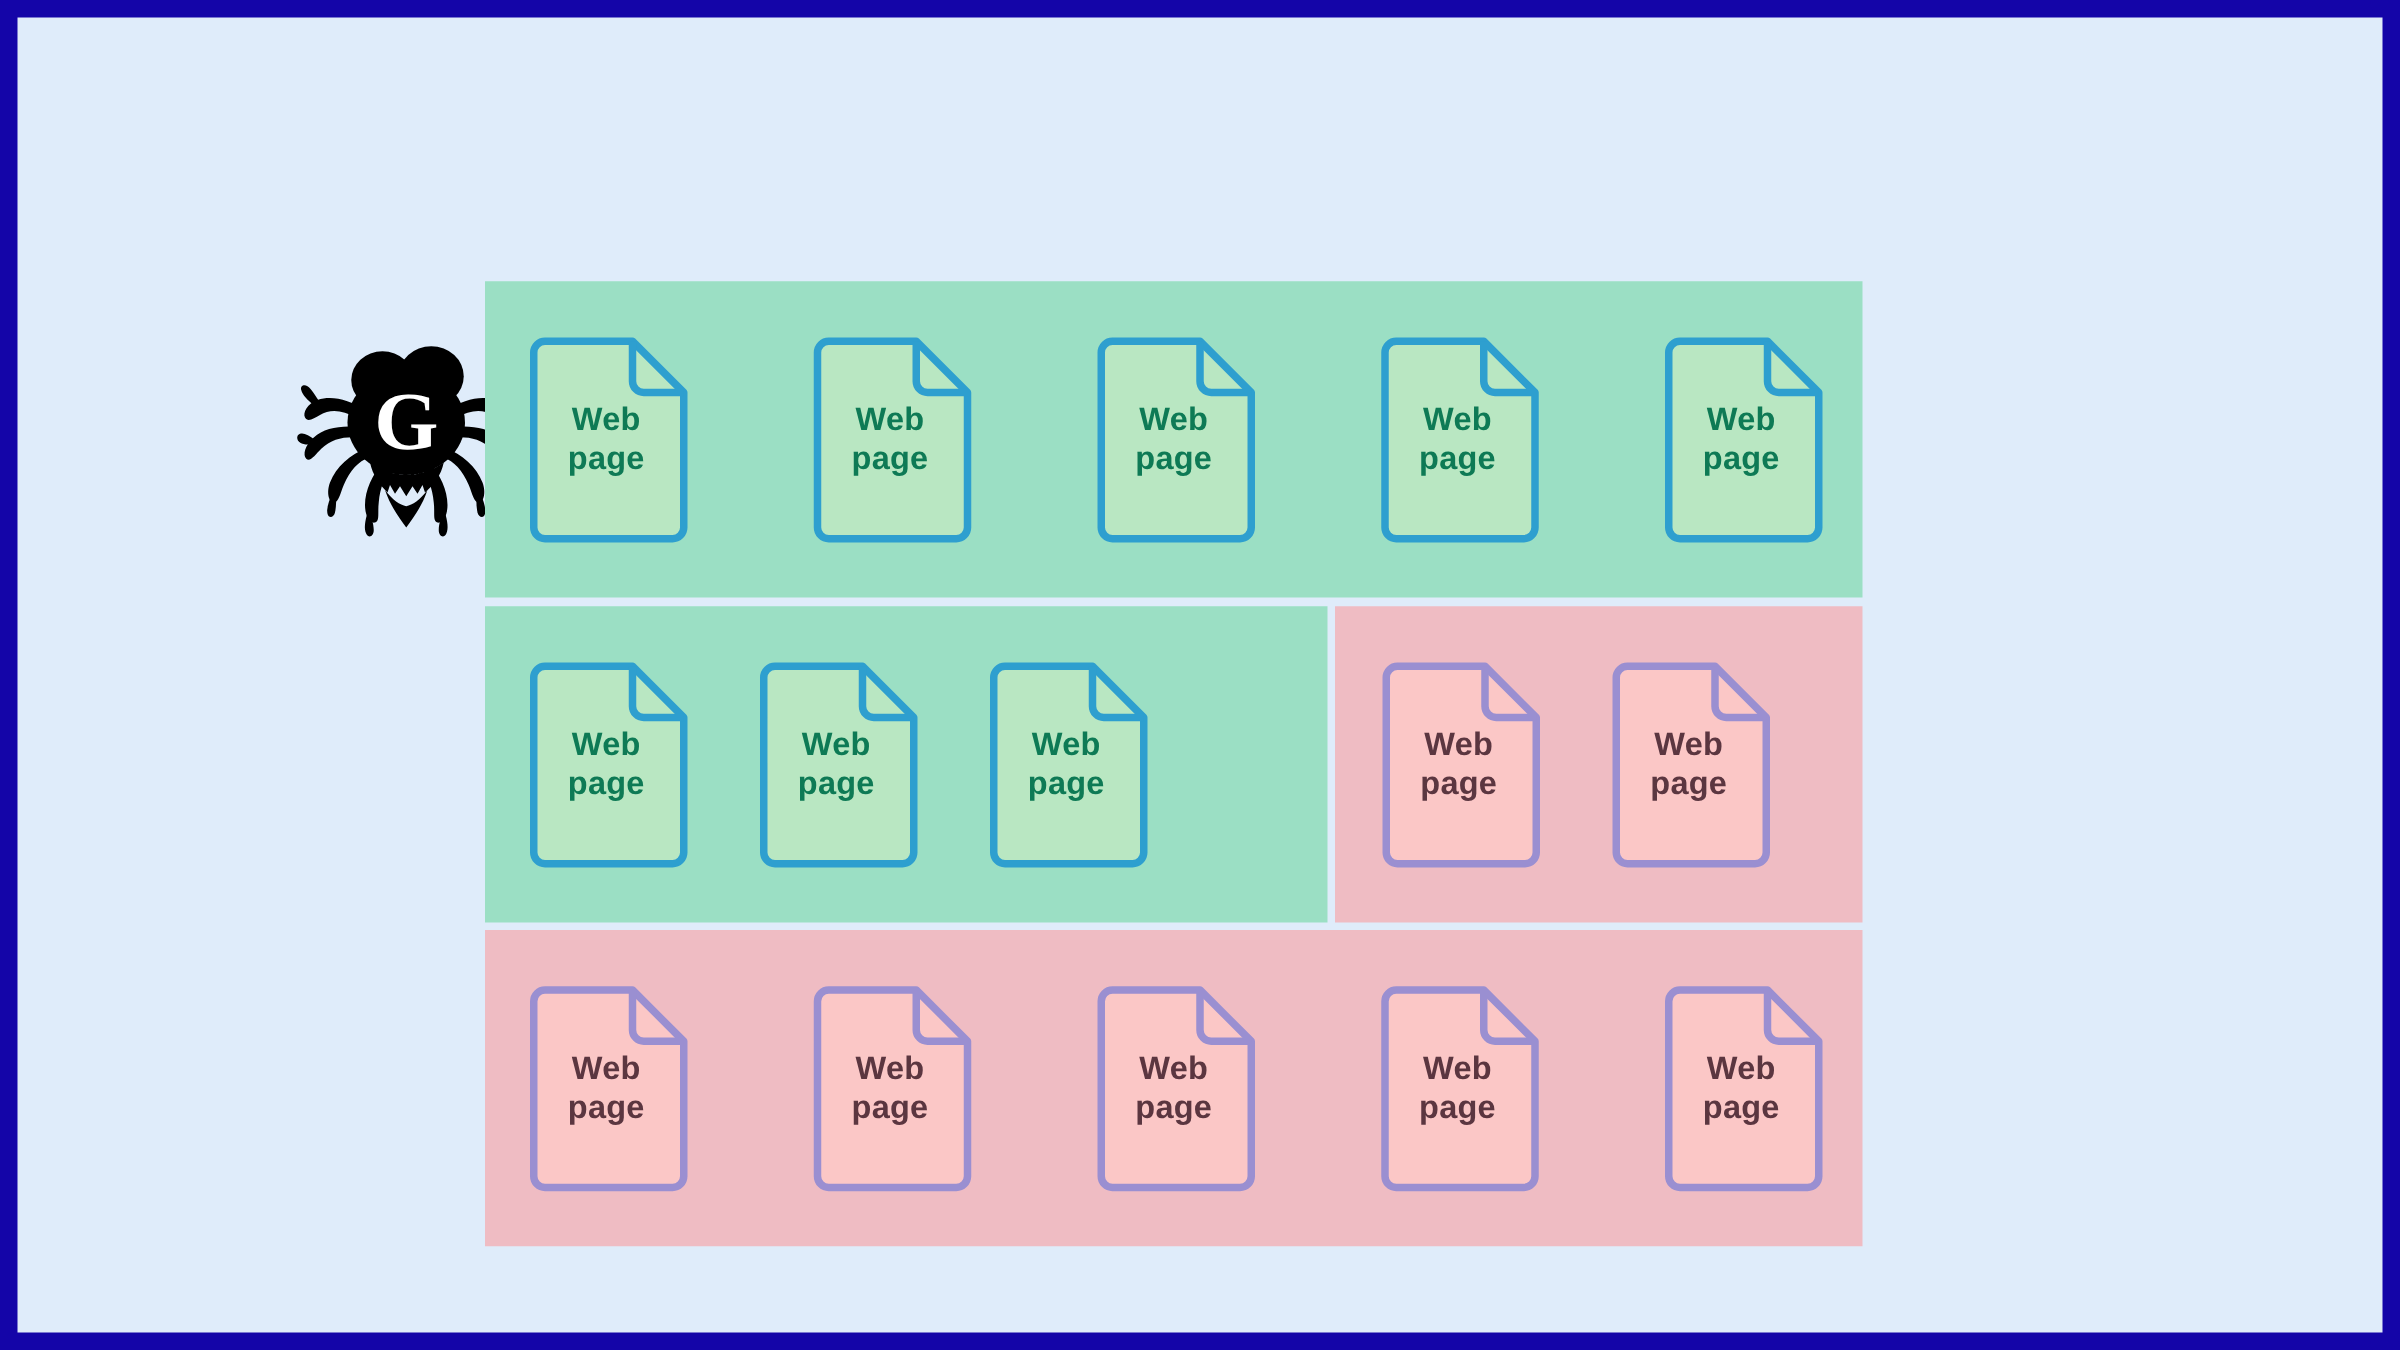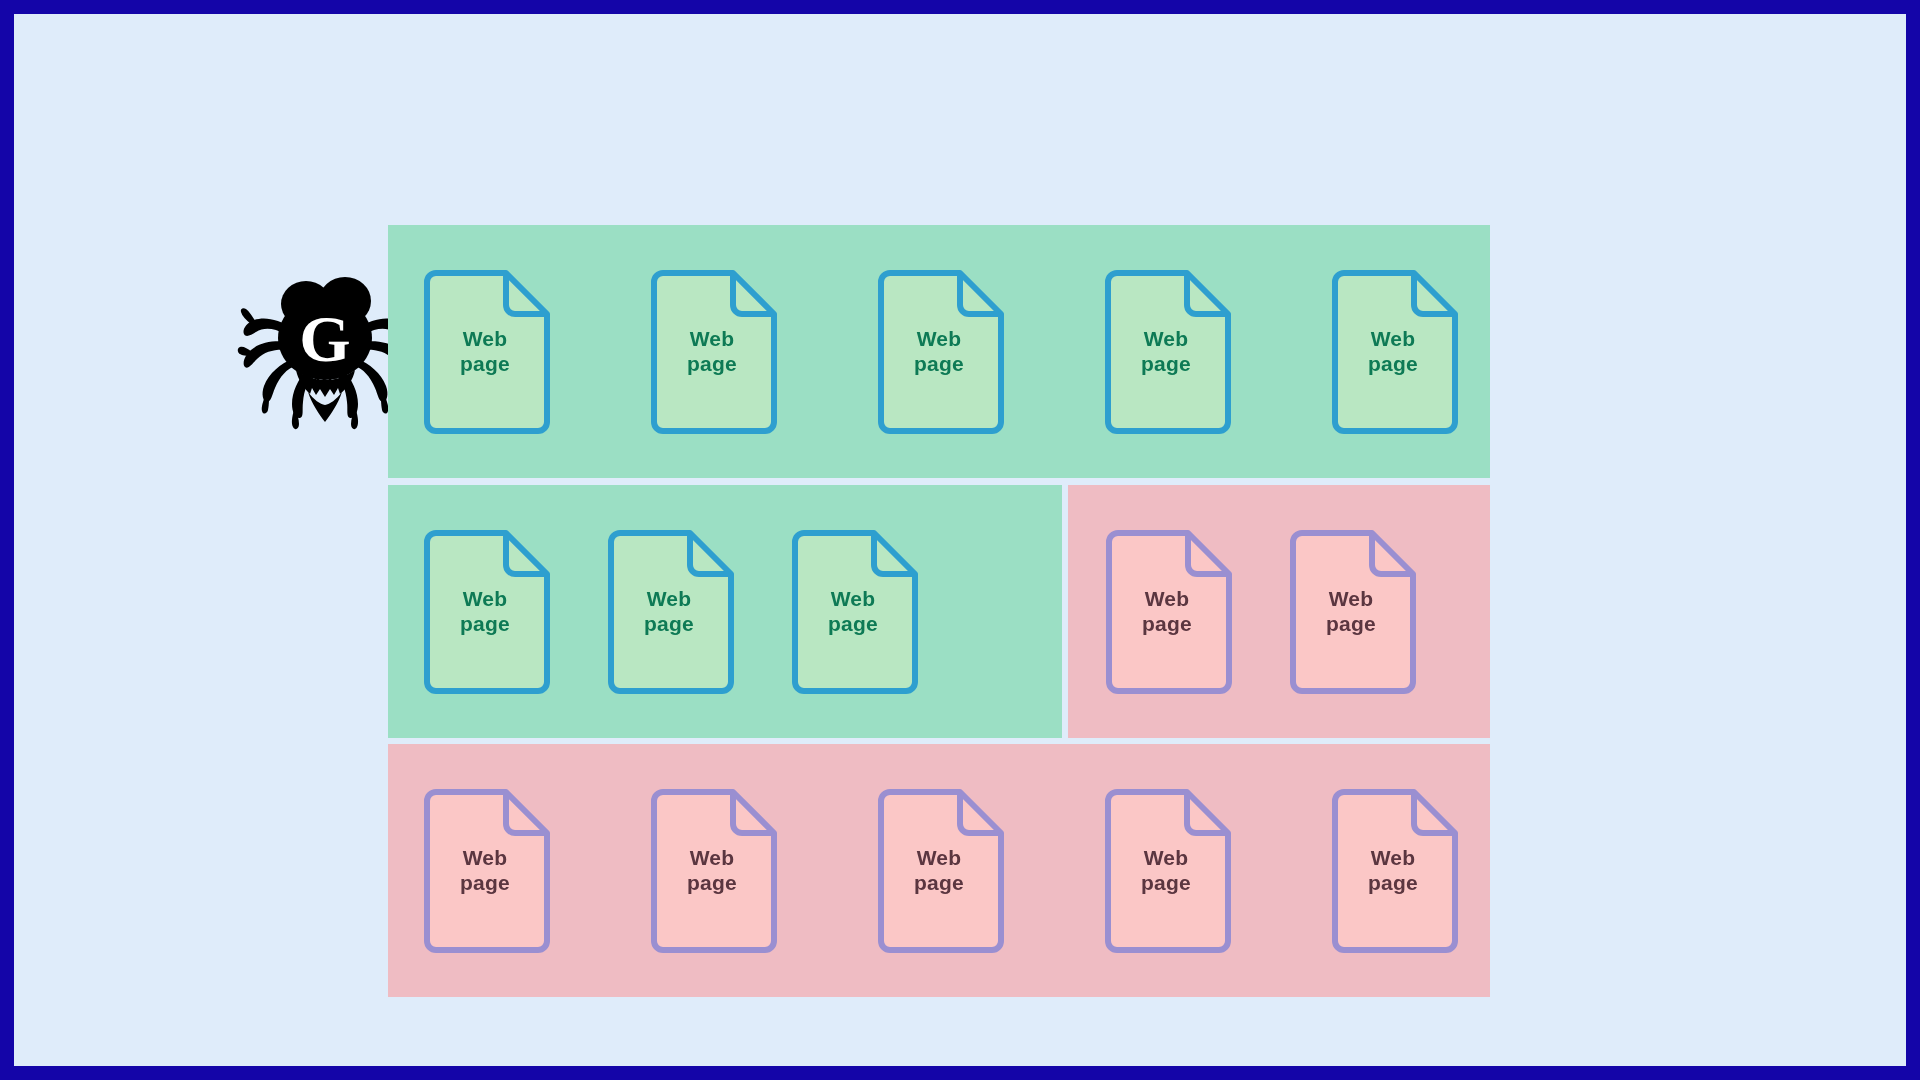--- a/index.html
+++ b/index.html
@@ -73,21 +73,21 @@
   }
   .doc svg { display: block; width: 134px; height: 168px; }
 
   .doc-label {
     position: absolute;
     left: 0;
     top: 50%;
     transform: translateY(-50%);
     width: 134px;
     text-align: center;
-    font-size: 21px;
+    font-size: 26px;
     font-weight: 700;
     line-height: 1.22;
     letter-spacing: 0.2px;
     pointer-events: none;
   }
   .doc.green .doc-label { color: #0e7a55; }
   .doc.pink  .doc-label { color: #5b3640; }
 
   
   #crawler {

